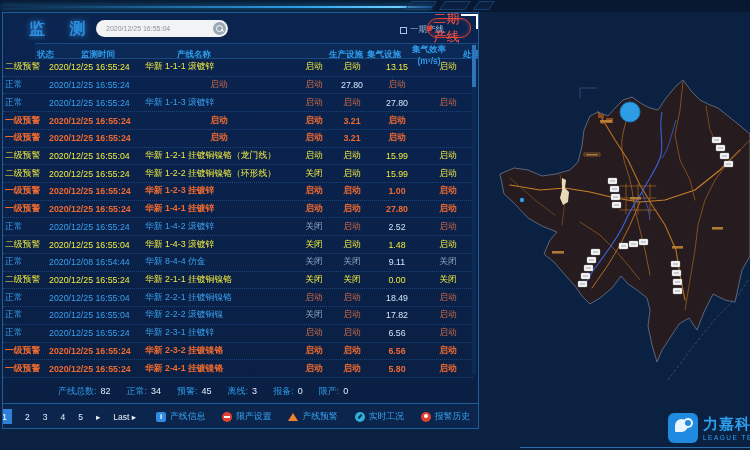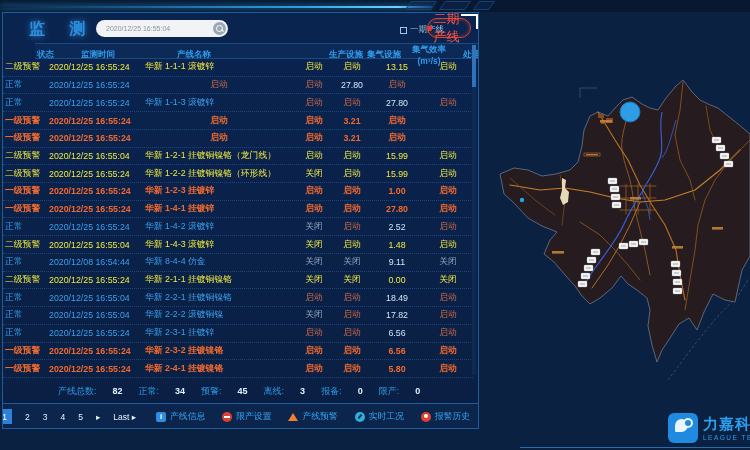--- a/index.html
+++ b/index.html
@@ -97,21 +97,21 @@
   .lv-warning2 { color:#f2ea3e; font-weight:normal; }
   .lv-warning1 { color:#f06a30; font-weight:bold; }
   .scrollbar { position:absolute; right:2px; top:32px; width:4px; height:330px; background:#0d2a52; }
   .scroll-thumb { position:absolute; top:0; left:0; width:4px; height:42px; background:#2f74b8; cursor:grab; }
 
   
   .summary {
     position:absolute; left:55px; top:370px; width:420px; height:16px;
     display:flex; gap:16px; font-size:9px; color:#2f9be8; align-items:center;
   }
-  .summary b { color:#dff0ff; font-weight:bold; margin-left:16px; }
+  .summary b { color:#dff0ff; font-weight:normal; margin-left:4px; }
 
   
   .bottombar {
     position:absolute; left:0; top:390px; width:475px; height:26px;
     border-top:1px solid #1d5f9e; background:rgba(14,42,84,.6);
     display:flex; align-items:center;
   }
   .pagination { display:flex; align-items:center; gap:13px; font-size:8.5px; color:#e8f2fc; }
   .page-current {
     width:15px; height:15px; margin-left:-6px; background:#2f80d8; color:#fff;

